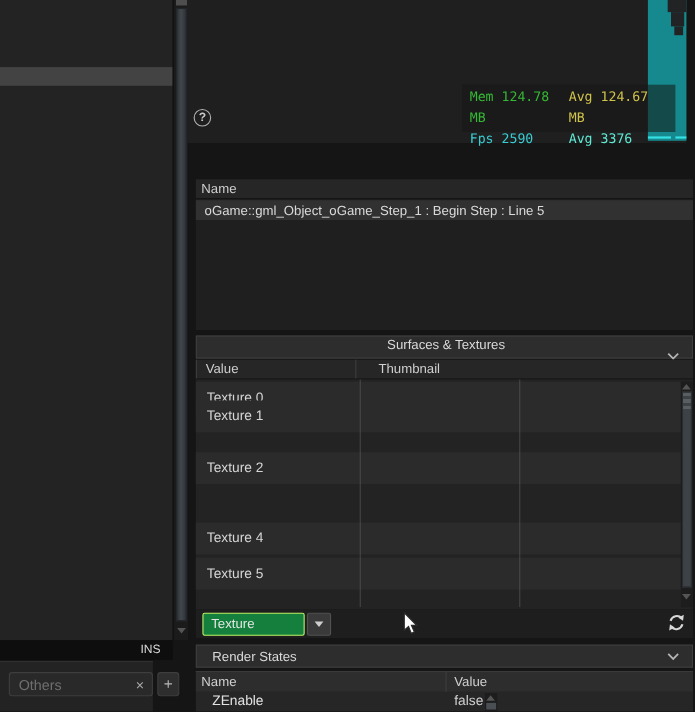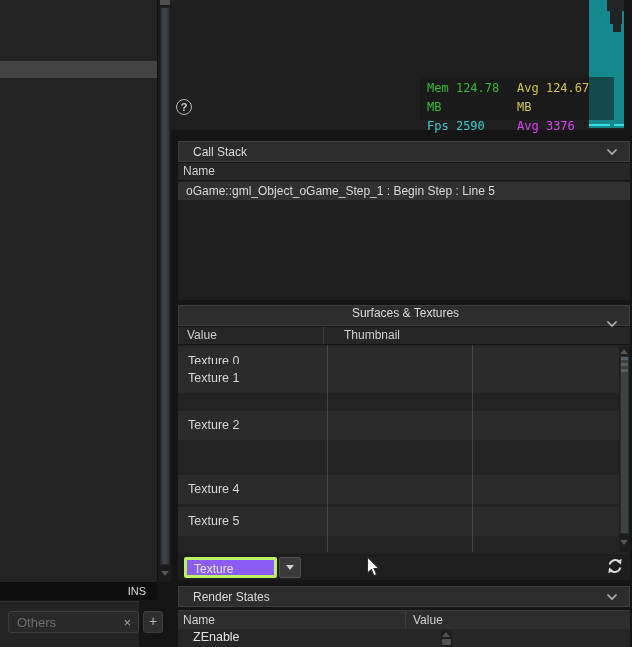--- a/index.html
+++ b/index.html
@@ -41,21 +41,21 @@
   .teal{position:absolute;left:419px;top:0;width:35px;height:128px;background:#15898d;}
   .notch{position:absolute;background:#212325;}
   .n1{left:437px;top:0;width:17px;height:11px;}
   .n2{left:440px;top:11px;width:12px;height:13px;}
   .n3{left:443px;top:24px;width:8px;height:8px;}
   .gline{position:absolute;top:124px;height:2px;background:#36dfe3;}
   .g1{left:419px;width:21px;} .g2{left:444px;width:10px;}
   .stats{position:absolute;left:250px;top:77px;width:194px;height:43px;background:rgba(22,22,22,0.55);
      font-family:"DejaVu Sans Mono",monospace;font-size:12px;line-height:19px;
      display:grid;grid-template-columns:auto auto;justify-content:space-between;padding:2px 7px;}
-  .c-mem{color:#35b835;} .c-memavg{color:#d0c34a;} .c-fps{color:#38cdd2;} .c-fpsavg{color:#d946ef;}
+  .c-mem{color:#35b835;} .c-memavg{color:#d0c34a;} .c-fps{color:#38cdd2;} .c-fpsavg{color:#5eead4;}
   .help{position:absolute;left:6px;top:99px;width:16px;height:16px;border:1px solid #b3b3b3;
      border-radius:50%;color:#c9c9c9;font-size:11px;font-weight:bold;text-align:center;line-height:14px;}
 
   
   .sec-hdr{position:absolute;left:178px;width:452px;height:21px;background:#2d2d2d;
      border:1px solid #3e3e3e;display:flex;align-items:center;padding:0 11px 0 14px;
      color:#dadada;font-size:12px;}
   .sec-hdr .chev{margin-left:auto;display:flex;align-items:center;}
   .hdr-cs{top:141px;} .hdr-surf{top:305px;flex-direction:column;} .hdr-rs{top:586px;}
 
@@ -79,34 +79,34 @@
   .sv1{left:149px;} .sv2{left:294px;}
   .surf-scroll{position:absolute;left:441px;top:2px;width:11px;height:205px;background:#1d1d1d;}
   .surf-scroll .arrow-up{position:absolute;left:1px;top:2px;}
   .surf-thumb{position:absolute;left:1px;top:9px;width:9px;height:178px;background:#3d4247;border:1px solid #2a2e32;}
   .surf-grip{position:absolute;left:0;top:0;width:100%;height:16px;
      background:repeating-linear-gradient(to bottom,#595e63 0 3px,#3d4247 3px 6px);}
   .surf-scroll .arrow-down{position:absolute;left:1px;top:193px;}
 
   
   .texbar{left:178px;top:554px;width:452px;height:26px;background:#1e1e1e;}
-  .dd{position:absolute;left:6px;top:3px;width:93px;height:21px;background:#8b5cf6;
-     border:3px solid #bef264;border-radius:2px;color:#e5e5e5;font-size:12px;line-height:18px;padding-left:7px;}
+  .dd{position:absolute;left:6px;top:3px;width:93px;height:21px;background:#15803d;
+     border:1px solid #bef264;border-radius:2px;color:#e5e5e5;font-size:12px;line-height:18px;padding-left:7px;}
   .dd-btn{position:absolute;left:101px;top:3px;width:22px;height:21px;background:#3a3a3a;
      border:1px solid #525252;border-radius:2px;display:flex;align-items:center;justify-content:center;}
   .dd-tri{width:0;height:0;border-left:4px solid transparent;border-right:4px solid transparent;border-top:5px solid #cfcfcf;}
   .refresh{position:absolute;left:428px;top:3px;width:18px;height:18px;}
 
   
   .rs-colhdr{left:178px;top:610px;width:452px;height:19px;background:#2d2d2d;border-top:1px solid #3a3a3a;
      display:flex;color:#d0d0d0;font-size:12px;line-height:18px;}
   .rc-name{width:227px;padding-left:5px;}
   .rc-value{flex:1;padding-left:7px;border-left:1px solid #3e3e3e;}
   .rs-body{left:178px;top:629px;width:452px;height:18px;background:#262626;display:flex;
-     font-size:12.5px;line-height:17px;flex-direction:column;}
+     font-size:12.5px;line-height:17px;}
   .rs-name{width:227px;padding-left:15px;color:#e2e2e2;}
   .rs-value{flex:1;padding-left:8px;color:#d0d0d0;}
   .rs-scroll{position:absolute;left:441px;top:630px;width:11px;height:17px;background:#1d1d1d;}
   .rs-scroll .arrow-up{position:absolute;left:1px;top:2px;}
   .rs-thumb{position:absolute;left:1px;top:9px;width:9px;height:6px;background:#4a4f54;}
 
   .cursor{left:366px;top:556px;width:16px;height:22px;z-index:50;}
 </style>
 </head>
 <body>
@@ -145,28 +145,20 @@
     <div class="stats">
       <div><span class="c-mem"><span>Mem</span> <span>124.78 MB</span></span></div>
       <div><span class="c-memavg"><span>Avg</span> <span>124.67 MB</span></span></div>
       <div><span class="c-fps"><span>Fps</span> <span>2590</span></span></div>
       <div><span class="c-fpsavg"><span>Avg</span> <span>3376</span></span></div>
     </div>
 
     <div class="help">?</div>
   </div>
 
-  <div class="sec-hdr hdr-cs">
-    <span>Call Stack</span>
-    <span class="chev">
-      <svg width="12" height="8" viewBox="0 0 12 8">
-          <polyline points="1.5,1.5 6,6 10.5,1.5" fill="none" stroke="#b5b5b5" stroke-width="1.6"></polyline>
-        </svg>
-    </span>
-  </div>
   <div class="abs cs-colhdr">Name</div>
   <div class="abs cs-body">
     <div class="cs-row">oGame::gml_Object_oGame_Step_1 : Begin Step : Line 5</div>
   </div>
 
   <div class="sec-hdr hdr-surf">
     <span>Surfaces &amp; Textures</span>
     <span class="chev">
       <svg width="12" height="8" viewBox="0 0 12 8">
           <polyline points="1.5,1.5 6,6 10.5,1.5" fill="none" stroke="#b5b5b5" stroke-width="1.6"></polyline>

